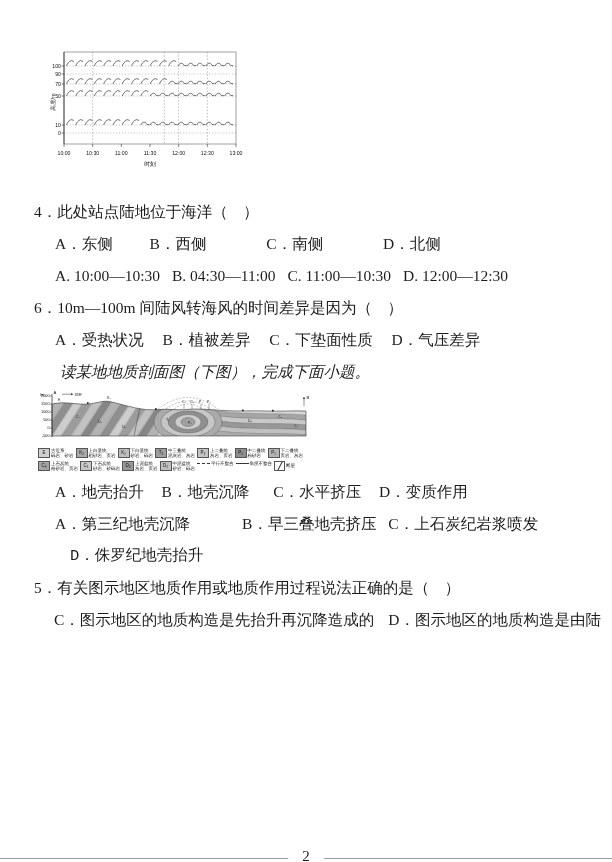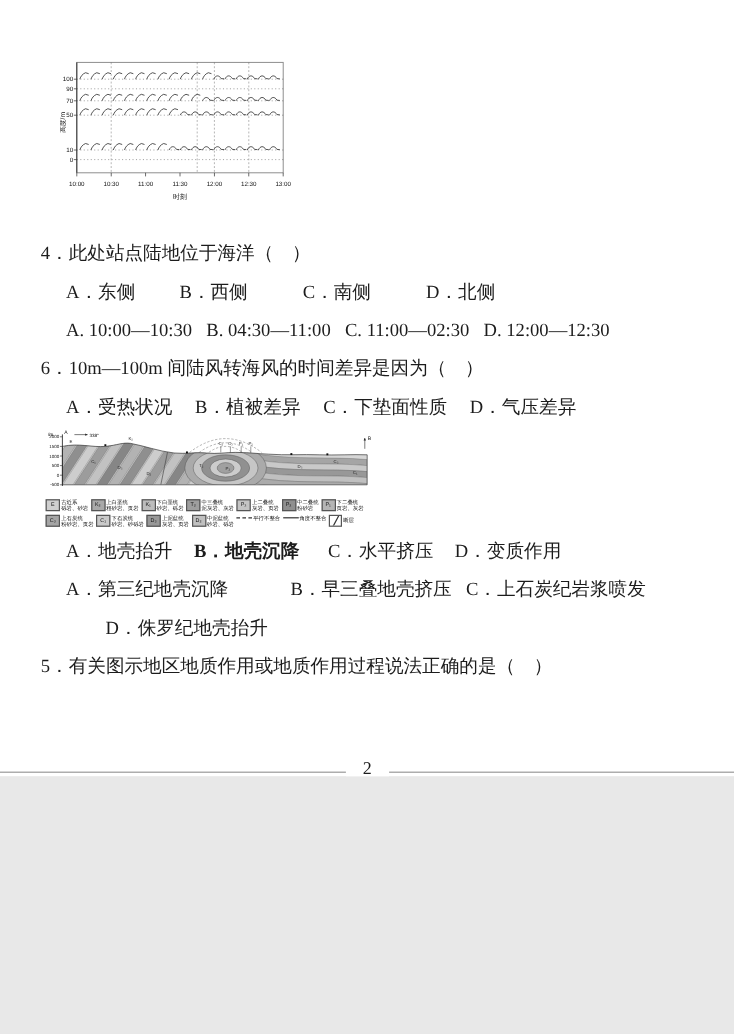--- a/index.html
+++ b/index.html
@@ -1,37 +1,37 @@
 <!DOCTYPE html>
 <html><head>
 <meta charset="utf-8">
 <style>
   html,body{margin:0;padding:0;}
   body{background:#e8e8e8;font-family:"Liberation Serif","DejaVu Serif",serif;}
-  .page{position:relative;width:612px;height:647px;background:#ffffff;overflow:hidden;color:#1c1c1c;}
+  .page{position:relative;width:612px;height:862px;background:#ffffff;overflow:hidden;color:#1c1c1c;}
   
   .fig-wind{position:absolute;left:50px;top:46px;}
   .fig-wind svg{display:block;}
   
   .content{position:absolute;left:0;top:196px;right:0;font-size:15.5px;}
   .content p{margin:0;}
   p.q{padding-left:34px;height:32px;line-height:32px;white-space:nowrap;}
   p.opts{padding-left:55px;height:32px;line-height:32px;white-space:nowrap;}
   p.opts .opt{display:inline-block;}
   .opts-q4 .opt{margin-right:33px;}
-  .opts-q4 .opt:nth-child(2),.opts-q4 .opt:nth-child(3){margin-right:42px;font-family:Liberation Serif, serif;}
+  .opts-q4 .opt:nth-child(2),.opts-q4 .opt:nth-child(3){margin-right:56px;font-family:Liberation Serif, serif;}
   .opts-q5{padding-left:48px;}
   .opts-q5 .opt{margin-right:8px;}
   .opts-q5 .opt:first-child{}
   .opts-q6 .opt{margin-right:15px;}
   .opts-q7 .opt{margin-right:14px;}
-  .opts-q7 .opt:nth-child(2){margin-right:20px;font-weight:bold;}
+  .opts-q7 .opt:nth-child(2){margin-right:20px;}
   .opts-q8 .opt{margin-right:48px;}
   .opts-q8 .opt:nth-child(2){margin-right:8px;}
-  p.opt-dline{padding-left:88px;height:32px;line-height:32px;}
+  p.opt-dline{padding-left:70px;height:32px;line-height:32px;font-family:Liberation Mono, monospace;}
   p.intro{padding-left:60px;height:32px;line-height:32px;font-style:italic;}
   p.longopts{padding-left:34px;text-indent:20px;line-height:31px;margin:0;}
   p.longopts .opt{margin-right:10px;}
   
   .fig-geo{margin:2px 0 4px 38px;width:280px;}
   .fig-geo svg{display:block;}
   .geo-legend{width:278px;margin-top:2px;display:flex;flex-direction:column;gap:2px;
               font-family:"Liberation Sans","DejaVu Sans",sans-serif;}
   .lg-row{display:flex;align-items:flex-start;gap:2px;}
   .lg-entry{display:flex;align-items:center;gap:1px;}
@@ -201,32 +201,33 @@
     <p class="opts opts-q4">
       <span class="opt">A．东侧</span>
       <span class="opt">B．西侧</span>
       <span class="opt">C．南侧</span>
       <span class="opt">D．北侧</span>
     </p>
 
     <p class="opts opts-q5">
       <span class="opt">A. 10:00—10:30</span>
       <span class="opt">B. 04:30—11:00</span>
-      <span class="opt">C. 11:00—02:30</span>
+      <span class="opt">C. 11:00—10:30</span>
       <span class="opt">D. 12:00—12:30</span>
     </p>
 
     <p class="q">6．10m—100m 间陆风转海风的时间差异是因为（　）</p>
     <p class="opts opts-q6">
       <span class="opt">A．受热状况</span>
       <span class="opt">B．植被差异</span>
       <span class="opt">C．下垫面性质</span>
       <span class="opt">D．气压差异</span>
     </p>
 
+    <p class="intro">读某地地质剖面图（下图），完成下面小题。</p>
 
     <figure class="fig-geo" style="margin:2px 0 4px 38px;">
       <svg width="278" height="56" viewBox="0 0 278 56">
         <defs>
           <clipPath id="geoclip">
             <path d="M14,14 C28,11 38,15 50,14 C60,13 64,10.5 71,11.5 C82,13.5 94,18 107,19.5
                      C117,20.5 126,18.5 134,19.5 C143,20.5 150,19 158,19 C168,19 176,20 186,20.5
                      C200,21.5 214,20.5 228,21 C242,21.5 256,20.5 268,21 L268,46 L14,46 Z"></path>
           </clipPath>
         </defs>
@@ -418,20 +419,24 @@
     </p>
 
     <p class="opts opts-q8">
       <span class="opt">A．第三纪地壳沉降</span>
       <span class="opt">B．早三叠地壳挤压</span>
       <span class="opt">C．上石炭纪岩浆喷发</span>
     </p>
     <p class="opt-dline">D．侏罗纪地壳抬升</p>
 
     <p class="q">5．有关图示地区地质作用或地质作用过程说法正确的是（　）</p>
+    <p class="longopts">
+      <span class="opt">C．图示地区的地质构造是先抬升再沉降造成的</span>
+      <span class="opt">D．图示地区的地质构造是由陆</span>
+    </p>
 
   </div>
 
   <div class="footer">
     <div class="rule"></div>
     <div class="pnum">2</div>
   </div>
 
 </div>
 

